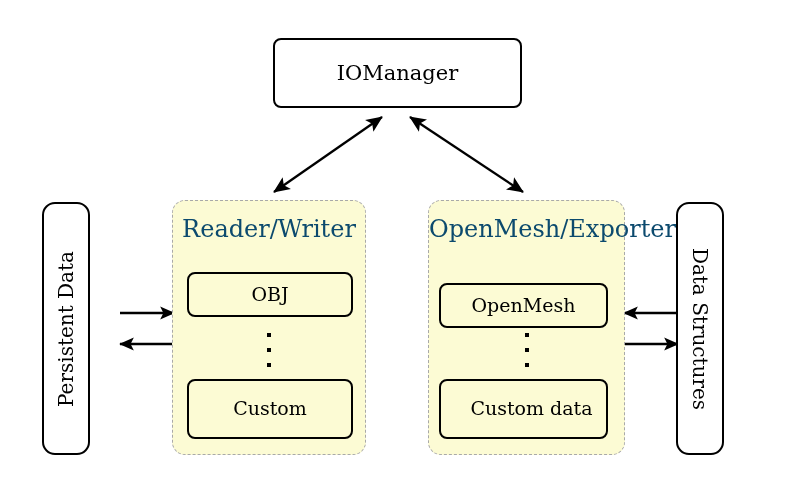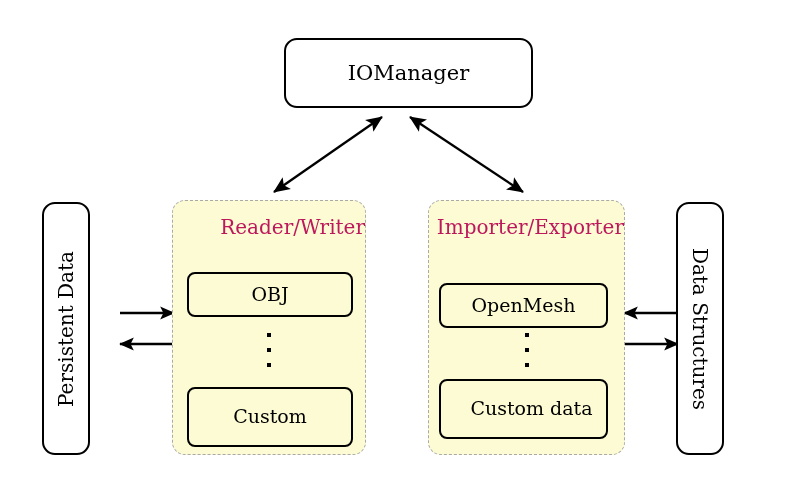--- a/index.html
+++ b/index.html
@@ -30,26 +30,26 @@
     border: 2.2px solid #000000;
     border-radius: 11px;
     background: #ffffff;
     display: flex;
     align-items: center;
     justify-content: center;
     text-align: center;
     color: #000000;
   }
   #io-manager {
-    left: 284px;
+    left: 273px;
     top: 38px;
     width: 249px;
     height: 70px;
     font-size: 21px;
-    border-radius: 13px;
+    border-radius: 8px;
   }
   .side-node {
     width: 48px;
     border-radius: 13px;
   }
   .side-node .vlabel {
     white-space: nowrap;
     font-size: 20px;
     line-height: 1;
   }
@@ -87,41 +87,41 @@
     left: 428px;
     top: 200px;
     width: 197px;
     height: 255px;
   }
   .panel-title {
     position: absolute;
     left: 0;
     right: 0;
     top: 14px;
-    text-align: right;
-    font-size: 20px;
-    color: #be185d;
+    text-align: center;
+    font-size: 24px;
+    color: #0c4a6e;
     white-space: nowrap;
   }
   .leaf {
     position: absolute;
     box-sizing: border-box;
     border: 2.2px solid #000000;
     border-radius: 8px;
     background: #fcfbd4;
     display: flex;
     align-items: center;
     justify-content: center;
     text-align: center;
     font-size: 19px;
     line-height: 1.12;
     color: #000000;
   }
   #leaf-obj        { left: 14px; top: 71px;  width: 166px; height: 45px; }
-  #leaf-custom-file{ left: 14px; top: 186px; width: 166px; height: 60px; }
+  #leaf-custom-file{ left: 14px; top: 178px; width: 166px; height: 60px; }
   #leaf-openmesh   { left: 10px; top: 82px;  width: 169px; height: 45px; }
   #leaf-custom-ds  { left: 10px; top: 178px; width: 169px; height: 60px; padding-left: 16px; }
   .vdots {
     position: absolute;
     top: 132px;
     width: 100%;
     height: 34px;
     display: flex;
     flex-direction: column;
     align-items: center;
@@ -188,21 +188,21 @@
     </div>
 
     <div class="leaf" id="leaf-custom-file">
       <span>
         <span>Custom</span><br>
       </span>
     </div>
   </div>
 
   <div class="panel" id="panel-importer-exporter">
-    <div class="panel-title">Importer/Exporter</div>
+    <div class="panel-title">OpenMesh/Exporter</div>
 
     <div class="leaf" id="leaf-openmesh">
       <span>OpenMesh</span>
     </div>
 
     <div class="vdots">
       <i></i>
         <i></i>
         <i></i>
     </div>

